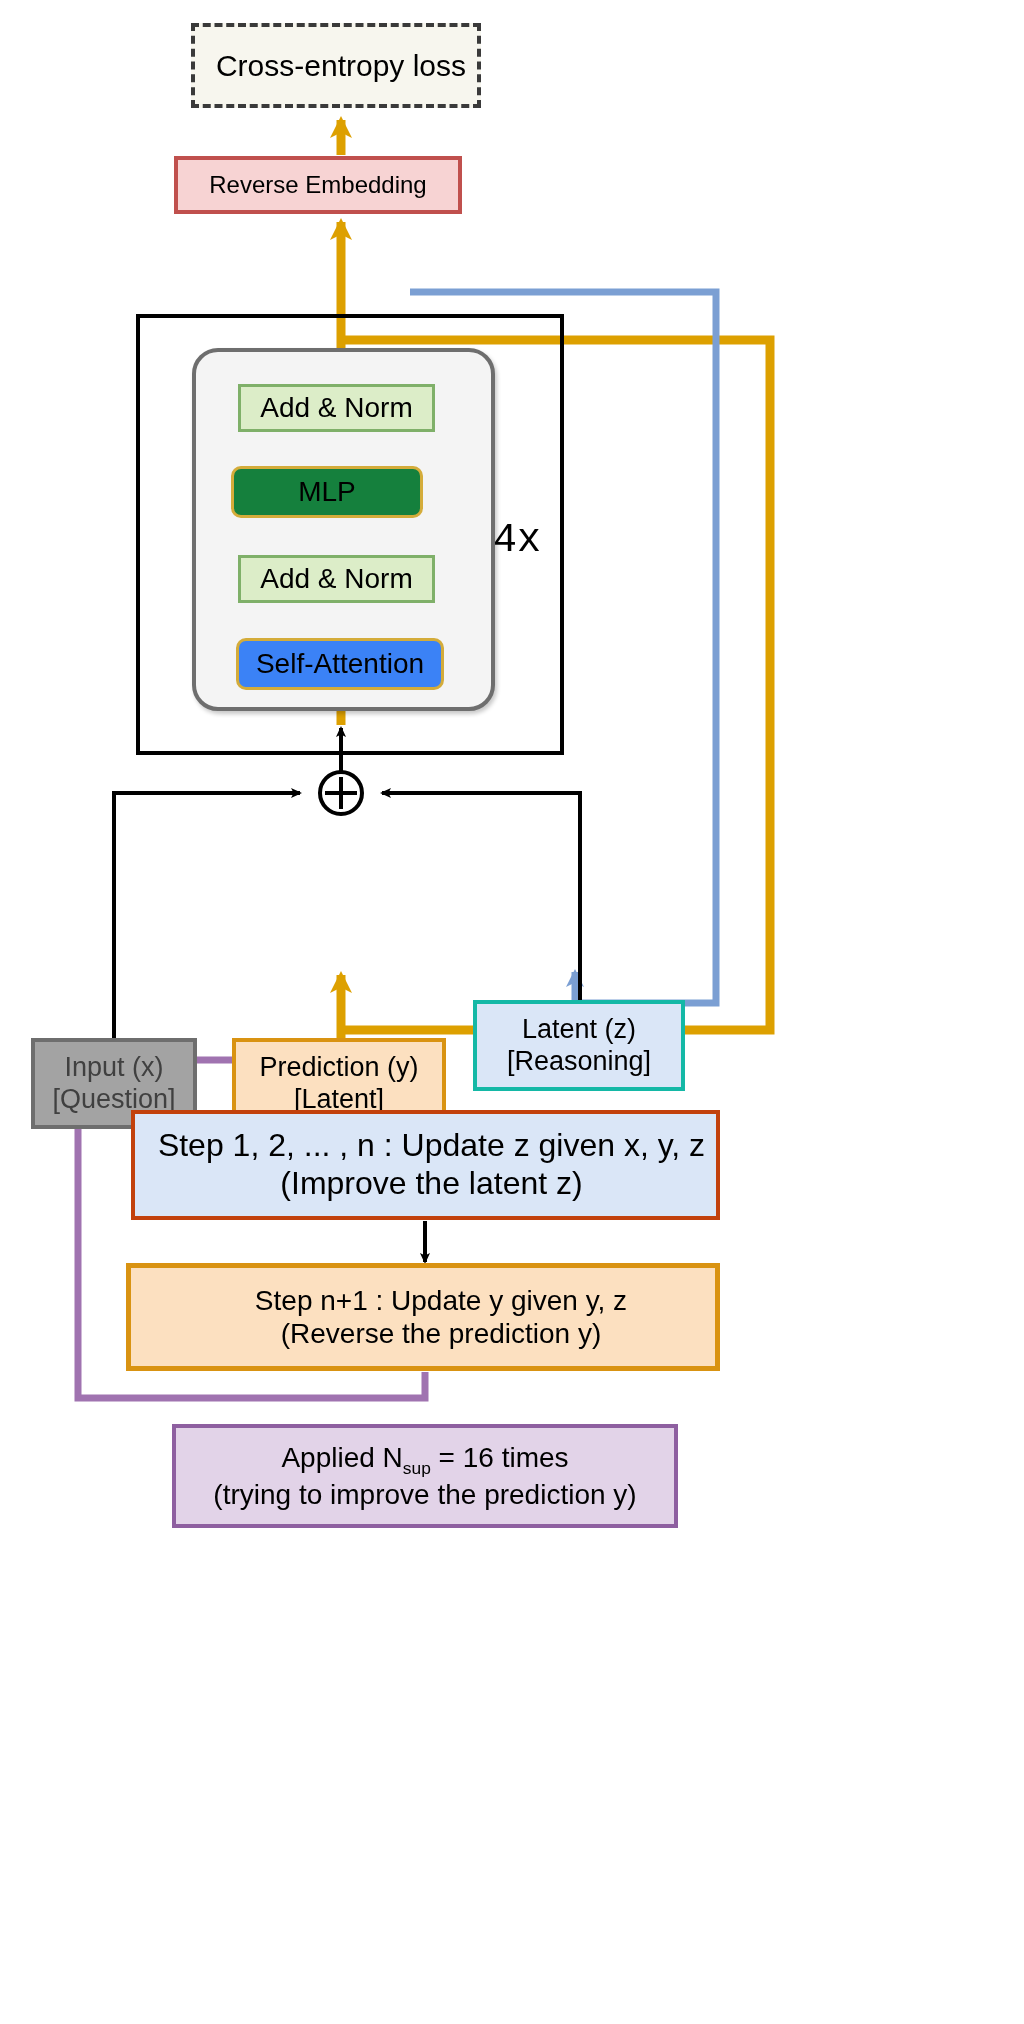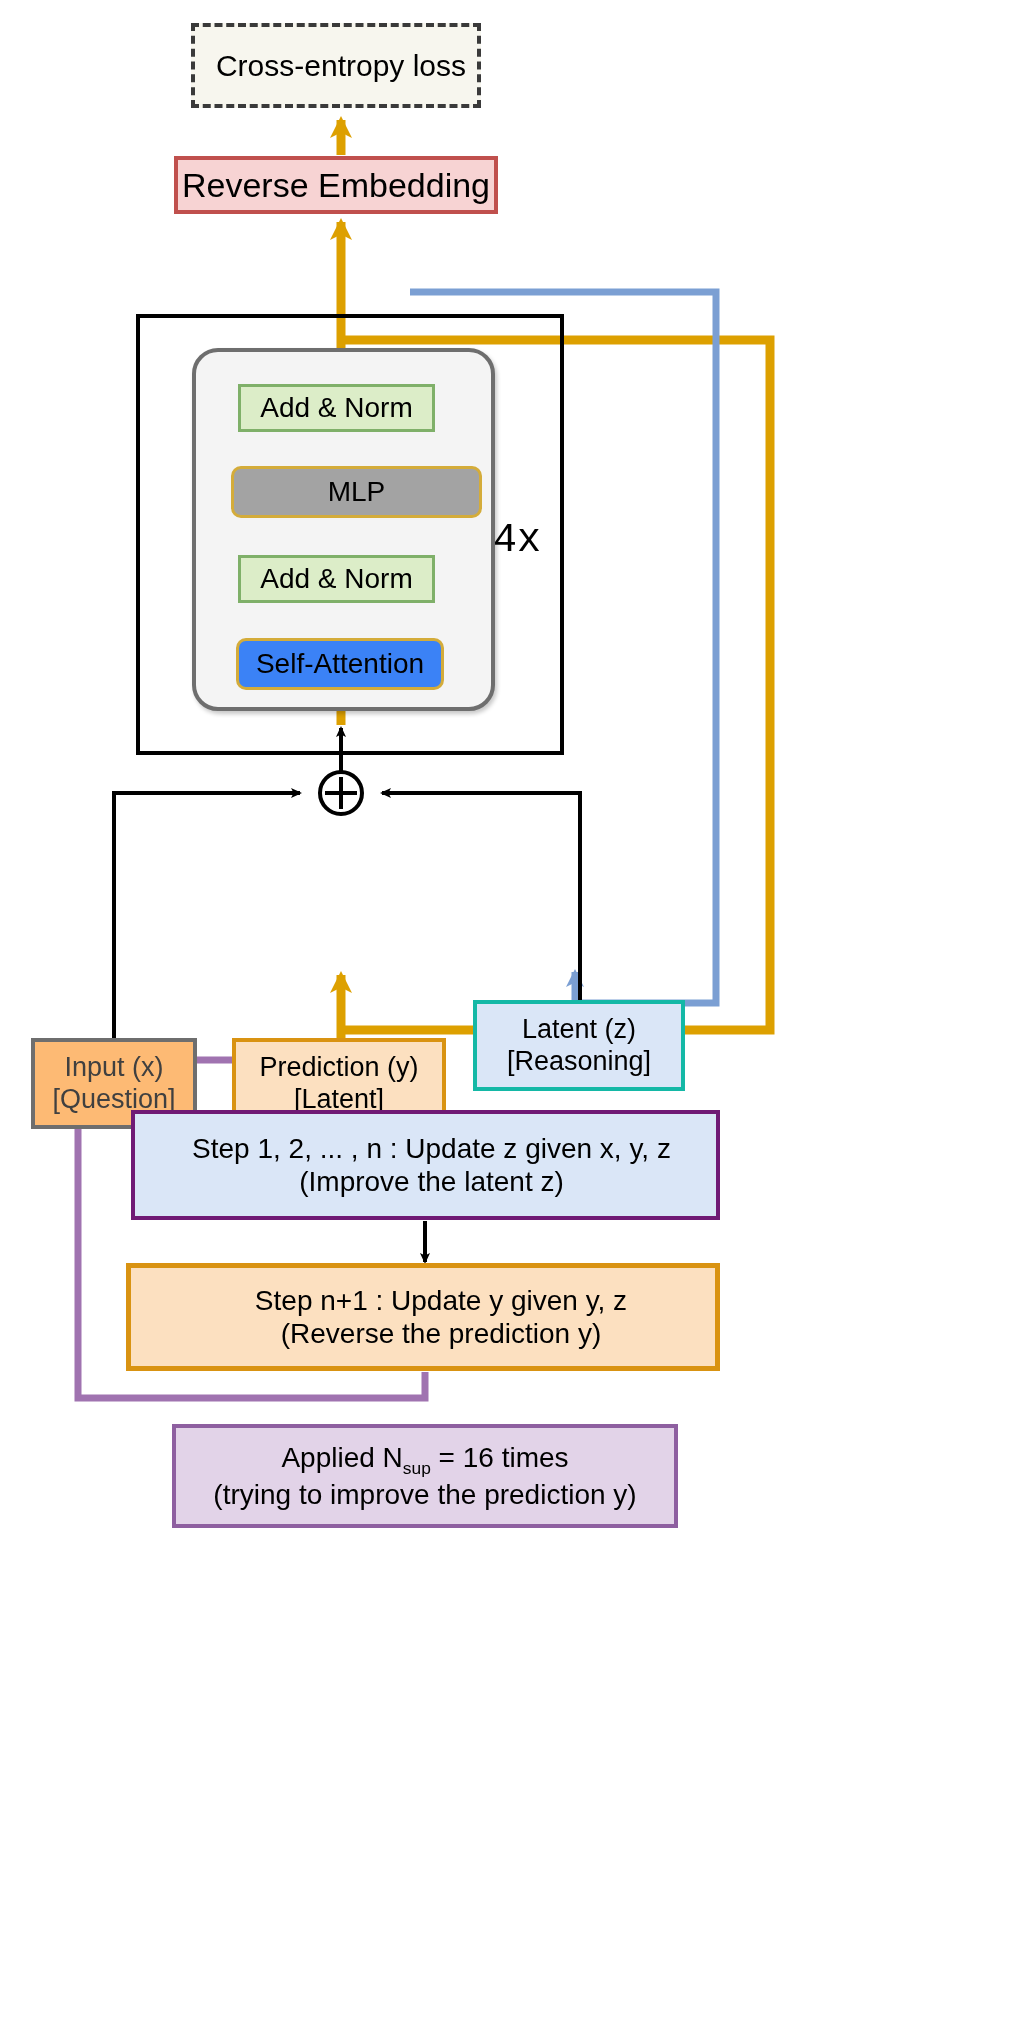--- a/index.html
+++ b/index.html
@@ -102,73 +102,73 @@
 
       <path d="M425,1372 L425,1398 L78,1398 L78,1060 L425,1060 L425,1095" stroke="#A073B0" stroke-width="7" fill="none" stroke-linejoin="miter" marker-end="url(#ah-purple)"></path>
     </g>
   </svg>
 
   <div class="box" style="left:191px; top:23px; width:290px; height:85px;
               border:4px dashed #3A3A3A; background:#F7F6EE; font-size:30px;padding-left:10px;">
     <span class="lbl">Cross-entropy loss</span>
   </div>
 
-  <div class="box" style="left:174px; top:156px; width:324px; height:58px;
-              border:4px solid #C0504D; background:#F7D3D3; font-size:34px;">
+  <div class="box" style="left:174px; top:156px; width:288px; height:58px;
+              border:4px solid #C0504D; background:#F7D3D3; font-size:24px;">
     <span class="lbl">Reverse Embedding</span>
   </div>
 
   <div class="box" style="left:192px; top:348px; width:303px; height:363px;
               border:4px solid #6E6E6E; background:#F4F4F4; border-radius:26px;
               box-shadow:2px 3px 4px rgba(0,0,0,0.22);"></div>
 
   <div class="box" style="left:482px; top:516px; width:70px; height:50px; font-size:40px;font-family:Liberation Mono, monospace;">
     <span class="lbl">4x</span>
   </div>
 
   <div class="box" style="left:238px; top:384px; width:197px; height:48px;
               border:3px solid #7FB069; background:#DCEDC8; font-size:28px;">
     <span class="lbl">Add &amp; Norm</span>
   </div>
 
-  <div class="box" style="left:231px; top:466px; width:251px; height:52px;
-              border:3px solid #D4AC3A; background:#a3a3a3; border-radius:10px; font-size:28px;">
+  <div class="box" style="left:231px; top:466px; width:192px; height:52px;
+              border:3px solid #D4AC3A; background:#15803d; border-radius:10px; font-size:28px;">
     <span class="lbl">MLP</span>
   </div>
 
   <div class="box" style="left:238px; top:555px; width:197px; height:48px;
               border:3px solid #7FB069; background:#DCEDC8; font-size:28px;">
     <span class="lbl">Add &amp; Norm</span>
   </div>
 
   <div class="box" style="left:236px; top:638px; width:208px; height:52px;
               border:3px solid #D4AC3A; background:#3b82f6; border-radius:10px; font-size:28px;">
     <span class="lbl">Self-Attention</span>
   </div>
 
   <div class="box" style="left:31px; top:1038px; width:166px; height:91px;
-              border:4px solid #6E6E6E; background:#fdba74; font-size:27px; color:#404040;">
+              border:4px solid #6E6E6E; background:#a3a3a3; font-size:27px; color:#404040;">
     <span class="lbl">Input (x)</span>
     <span class="lbl">[Question]</span>
   </div>
 
   <div class="box" style="left:232px; top:1038px; width:214px; height:91px;
               border:4px solid #D99312; background:#FCE0C0; font-size:27px;">
     <span class="lbl">Prediction (y)</span>
     <span class="lbl">[Latent]</span>
   </div>
 
   <div class="box" style="left:473px; top:1000px; width:212px; height:91px;
               border:4px solid #14b8a6; background:#DAE6F7; font-size:27px;">
     <span class="lbl">Latent (z)</span>
     <span class="lbl">[Reasoning]</span>
   </div>
 
   <div class="box" style="left:131px; top:1110px; width:589px; height:110px;
-              border:4px solid #701a75; background:#DAE6F7; font-size:28px;padding-left:12px;">
+              border:4px solid #c2410c; background:#DAE6F7; font-size:32px;padding-left:12px;">
     <span class="lbl">Step 1, 2, ... , n : Update z given x, y, z</span>
     <span class="lbl">(Improve the latent z)</span>
   </div>
 
   <div class="box" style="left:126px; top:1263px; width:594px; height:108px;
               border:5px solid #D99312; background:#FCE0C0; font-size:28px;padding-left:36px;">
     <span class="lbl">Step n+1 : Update y given y, z</span>
     <span class="lbl">(Reverse the prediction y)</span>
   </div>
 

